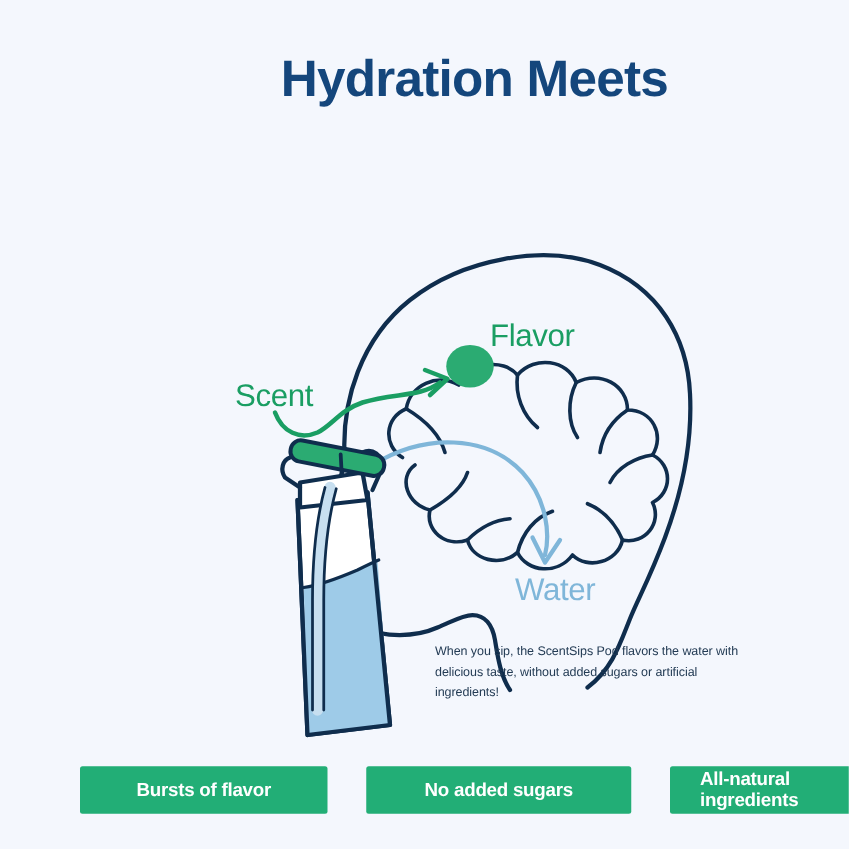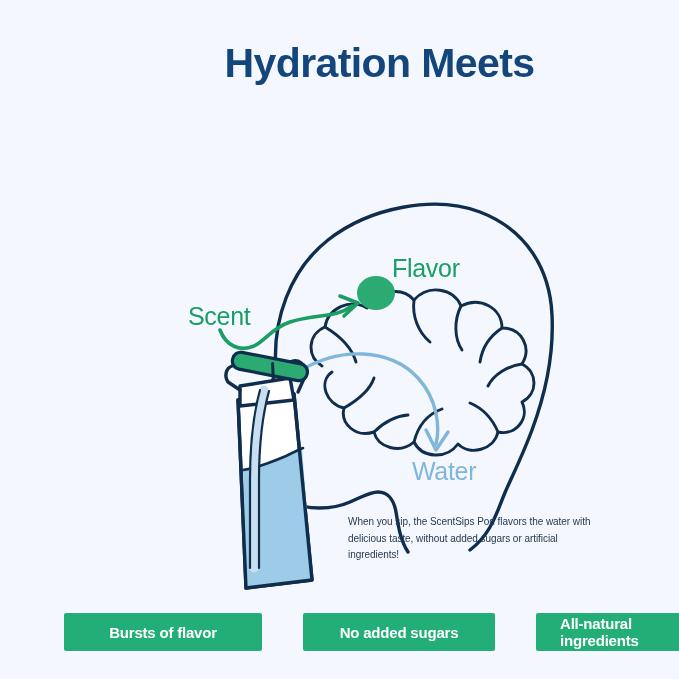--- a/index.html
+++ b/index.html
@@ -75,21 +75,21 @@
     letter-spacing: -0.2px;
     display: flex;
     align-items: center;
     justify-content: center;
     border-radius: 2px;
     height: 38px;
     box-sizing: border-box;
     padding: 0 24px;
   }
   .badge-1 { width: 198px; }
-  .badge-2 { width: 192px; }
+  .badge-2 { width: 212px; }
   .badge-3 { width: 160px; }
 </style>
 </head>
 <body>
 
 <div id="page">
 
   <div class="title">
     <span class="line">Hydration Meets</span>
   </div>

